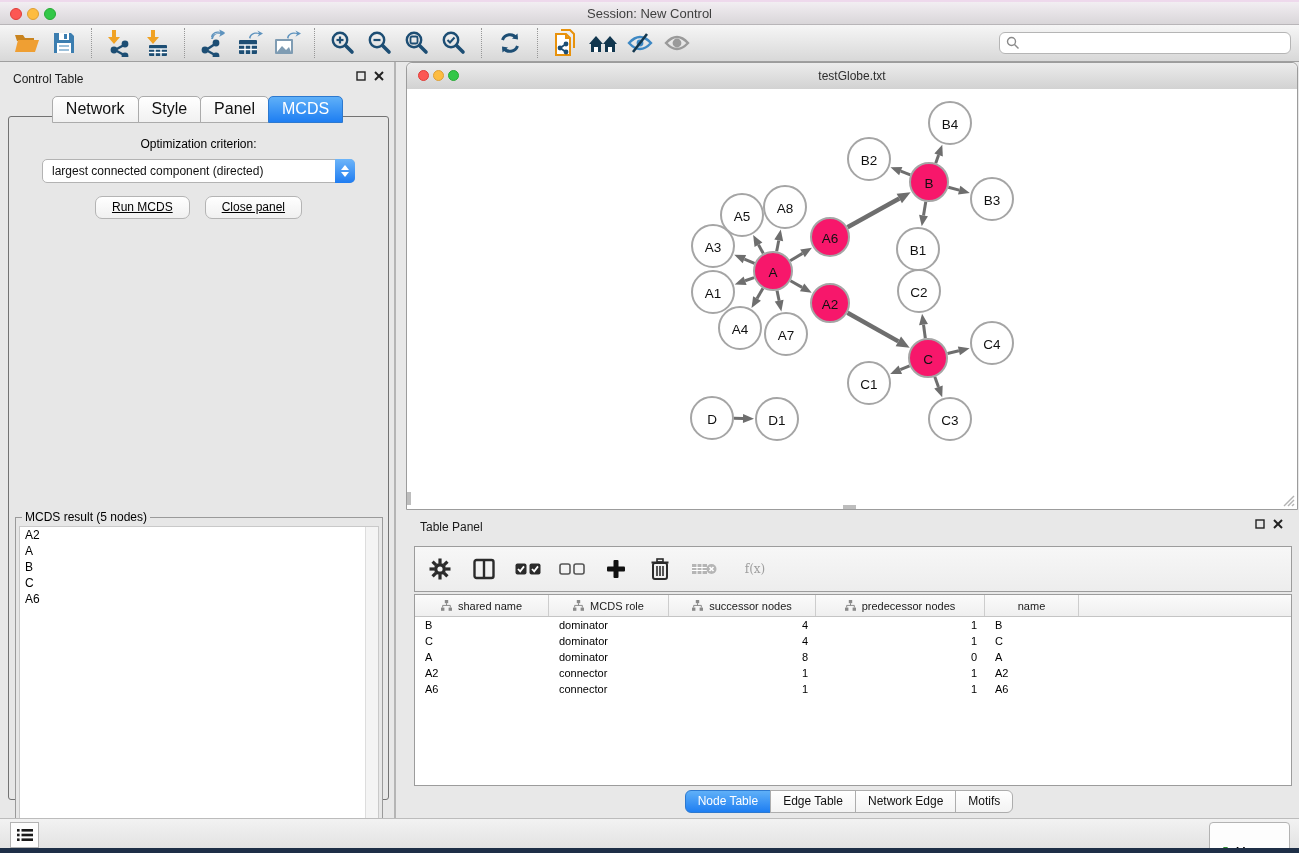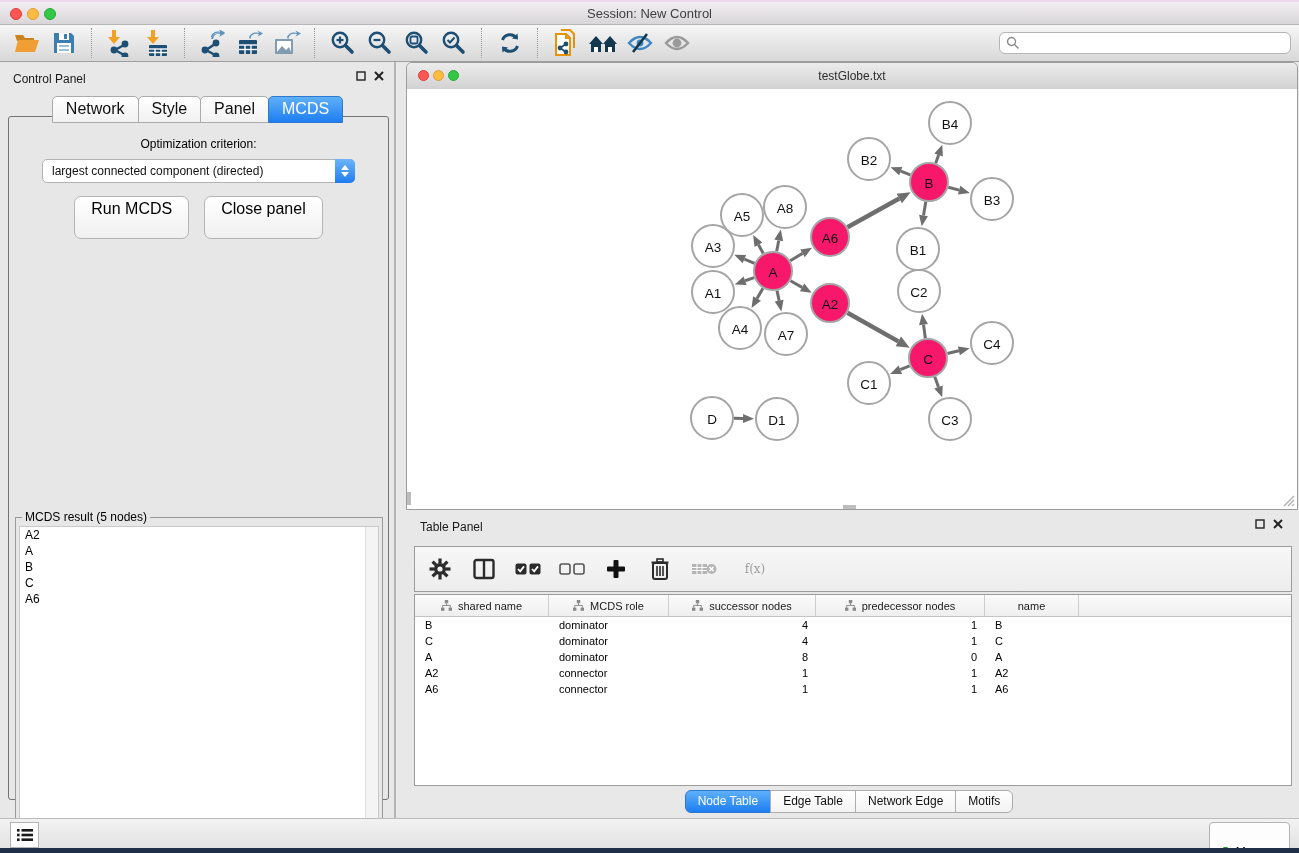--- a/index.html
+++ b/index.html
@@ -40,21 +40,21 @@
     border:1px solid #737373;border-radius:3px;background:#e7e7e7;box-sizing:border-box;}
   .opt-label{text-align:center;margin-top:20px;font-size:12px;color:#000;}
   .dropdown{position:relative;margin:8px auto 0;width:313px;height:24px;background:#fff;
     border:1px solid #b3b3b3;border-radius:5px;box-sizing:border-box;display:flex;align-items:center;}
   .dropdown .dd-text{padding-left:9px;font-size:12px;white-space:nowrap;overflow:hidden;}
   .dd-stepper{position:absolute;right:-1px;top:-1px;width:20px;height:24px;border-radius:0 5px 5px 0;
     background:linear-gradient(#6db5f9,#1f7cf1);display:flex;flex-direction:column;
     align-items:center;justify-content:center;gap:2px;}
   .btn-row{display:flex;justify-content:center;gap:15px;margin-top:13px;}
   .mac-btn{background:linear-gradient(#ffffff,#f0f0f0);border:1px solid #b4b4b4;border-radius:7px;
-    padding:3px 16px 20px;font-size:16px;font-family:"Liberation Sans",sans-serif;color:#000;}
+    padding:3px 16px 4px;font-size:12px;font-family:"Liberation Sans",sans-serif;color:#000;text-decoration:underline;}
   #result-fieldset{position:absolute;left:6px;top:393px;width:368px;height:338px;
     border:1px solid #9a9a9a;margin:0;padding:0;background:#e7e7e7;box-sizing:border-box;}
   #result-fieldset legend{font-size:12px;margin-left:6px;padding:0 3px;color:#000;}
   #result-list{position:absolute;left:3px;top:2px;right:3px;bottom:3px;background:#fff;
     border:1px solid #c9c9c9;overflow:hidden;}
   .result-scroll{position:absolute;right:0;top:0;bottom:0;width:12px;background:#f4f4f4;
     border-left:1px solid #ddd;}
   .result-item{font-size:12px;padding:1px 0 1px 5px;line-height:14px;color:#000;}
   
   #network-window{position:absolute;left:406px;top:62px;width:892px;height:448px;
@@ -274,21 +274,21 @@
       <svg width="14" height="14" viewBox="0 0 14 14">
         <circle cx="5.5" cy="5.5" r="4" fill="none" stroke="#8a8a8a" stroke-width="1.4"></circle>
         <line x1="8.5" y1="8.5" x2="12.5" y2="12.5" stroke="#8a8a8a" stroke-width="1.4"></line>
       </svg>
       <input type="text" placeholder="" style="">
     </div>
   </div>
 
   <div id="control-panel">
     <div class="panel-header">
-      <span class="ph-title">Control Panel</span>
+      <span class="ph-title">Control Table</span>
       <span class="ph-icons">
         <svg width="10" height="10" viewBox="0 0 10 10">
           <rect x="1" y="1" width="8" height="8" fill="none" stroke="#222" stroke-width="1.4"></rect>
         </svg>
         <svg width="10" height="10" viewBox="0 0 10 10">
           <line x1="1" y1="1" x2="9" y2="9" stroke="#222" stroke-width="2"></line>
           <line x1="9" y1="1" x2="1" y2="9" stroke="#222" stroke-width="2"></line>
         </svg>
       </span>
     </div>

